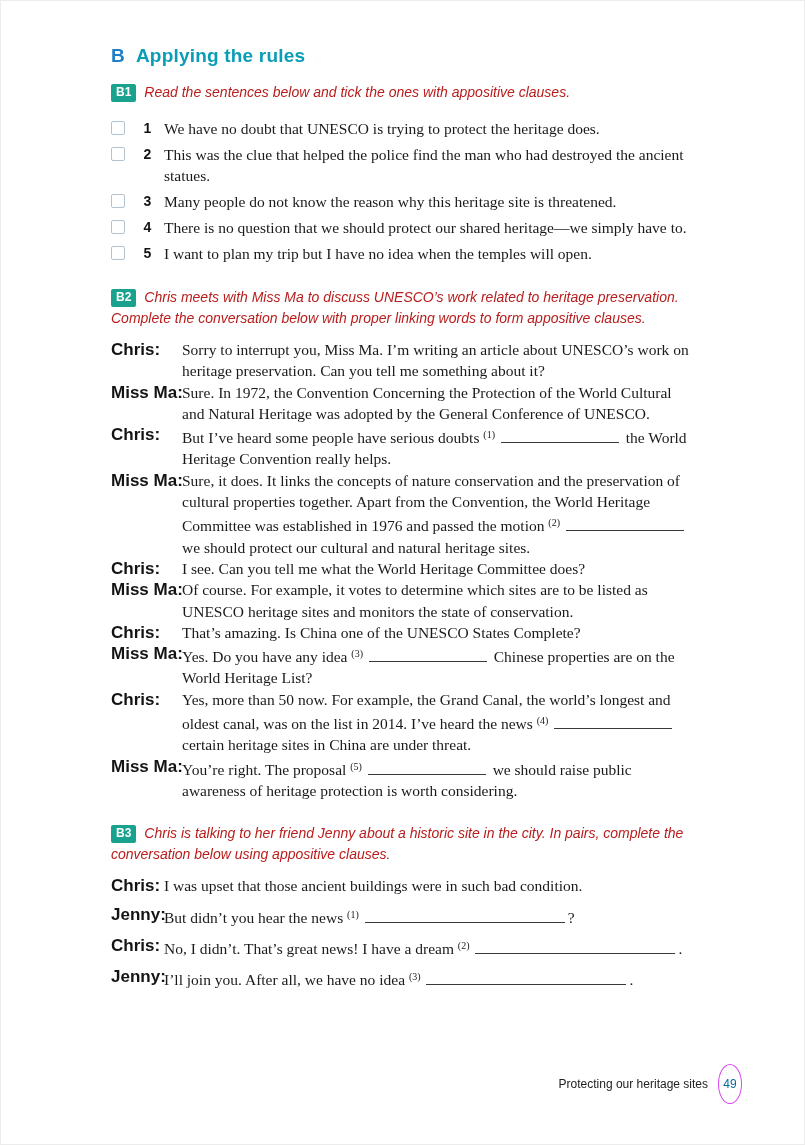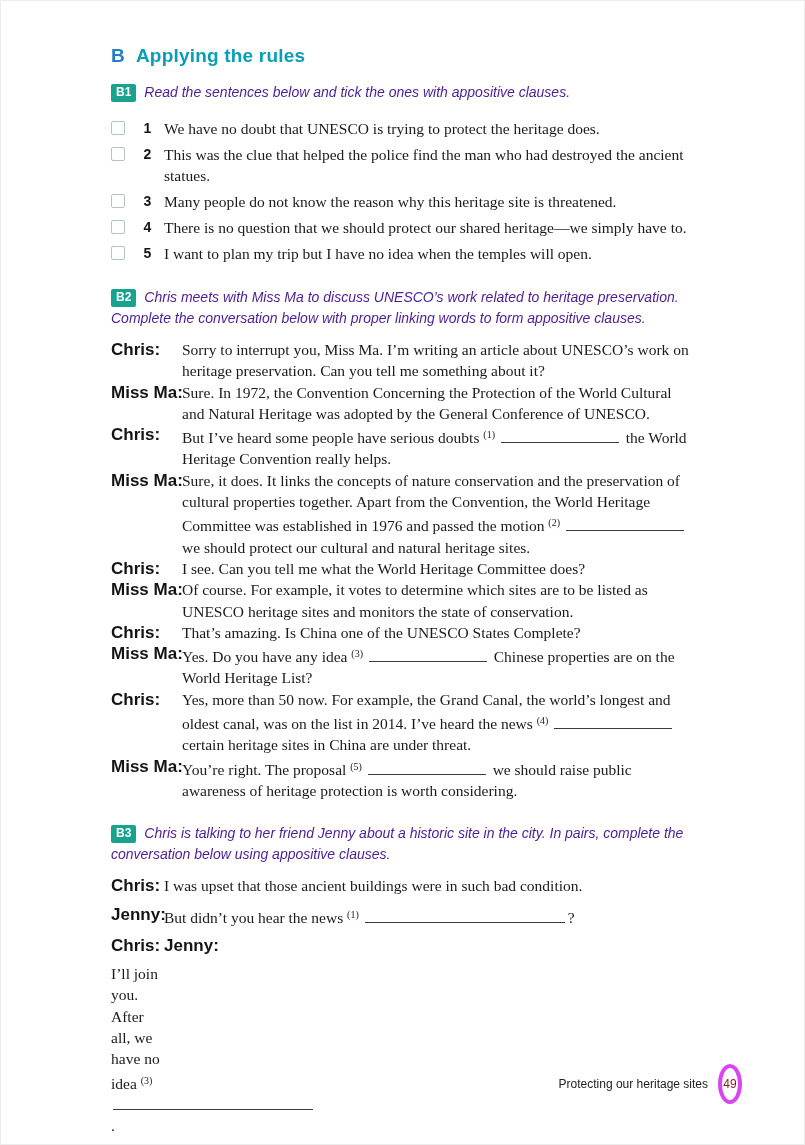--- a/index.html
+++ b/index.html
@@ -37,21 +37,21 @@
     font-family:"Liberation Sans", sans-serif;
     font-size:12px; font-weight:bold;
     line-height:15px; padding:1px 5px 2px 5px;
     border-radius:2px;
     margin-right:8px;
     vertical-align:1px;
   }
   .instruction {
     font-family:"Liberation Sans", sans-serif;
     font-style:italic;
-    font-size:14px; color:#4c1d95;
+    font-size:14px; color:#b91c1c;
   }
 
   
   .tick-list { margin-top:15px; margin-bottom:23px; }
   .tick-item { display:flex; align-items:flex-start; margin-bottom:5px; font-size:15.5px; line-height:21px; }
   .checkbox {
     flex:0 0 auto; width:14px; height:14px;
     border:1.5px solid #b3c2cc; border-radius:2px;
     background:#fff; margin-top:3px;
   }
@@ -88,24 +88,24 @@
   
   .footer {
     position:absolute; right:62px; bottom:40px;
     display:flex; align-items:center; gap:10px;text-align:center;
   }
   .footer-title {
     font-family:"Liberation Sans", sans-serif;
     font-size:12px; color:#222;
   }
   .page-num-circle {
-    width:24px; height:40px; border:4px solid #d946ef; border-radius:50%;
+    width:24px; height:40px; border:1px solid #d946ef; border-radius:50%;
     display:flex; align-items:center; justify-content:center;
     font-family:"Liberation Sans", sans-serif;
-    font-size:12px; color:#7f1d1d; background:#fff;
+    font-size:12px; color:#0369a1; background:#fff;
   }
 </style>
 </head>
 <body>
 
 <div class="page">
   <div class="content">
 
     <h1 class="section-heading">
       <span class="sec-letter">B</span><span class="sec-title">Applying the rules</span>
@@ -175,20 +175,21 @@
     <section class="section-b3">
       <p class="ex-head">
         <span class="badge">B3</span><span class="instruction">Chris is talking to her friend Jenny about a historic site in the city. In pairs, complete the conversation below using appositive clauses.</span>
       </p>
       <div class="dialogue dialogue-b3">
           <span class="speaker">Chris:</span>
           <span class="dlg-text">I was upset that those ancient buildings were in such bad condition.</span>
           <span class="speaker">Jenny:</span>
           <span class="dlg-text">But didn’t you hear the news <sup class="blank-num">(1)</sup> <span class="blank-line"></span>?</span>
           <span class="speaker">Chris:</span>
+          <span class="dlg-text">No, I didn’t. That’s great news! I have a dream <sup class="blank-num">(2)</sup> <span class="blank-line"></span>.</span>
           <span class="speaker">Jenny:</span>
           <span class="dlg-text">I’ll join you. After all, we have no idea <sup class="blank-num">(3)</sup> <span class="blank-line"></span>.</span>
         </div>
     </section>
 
   </div>
 
   <div class="footer">
     <span class="footer-title">Protecting our heritage sites</span>
     <span class="page-num-circle">49</span>

